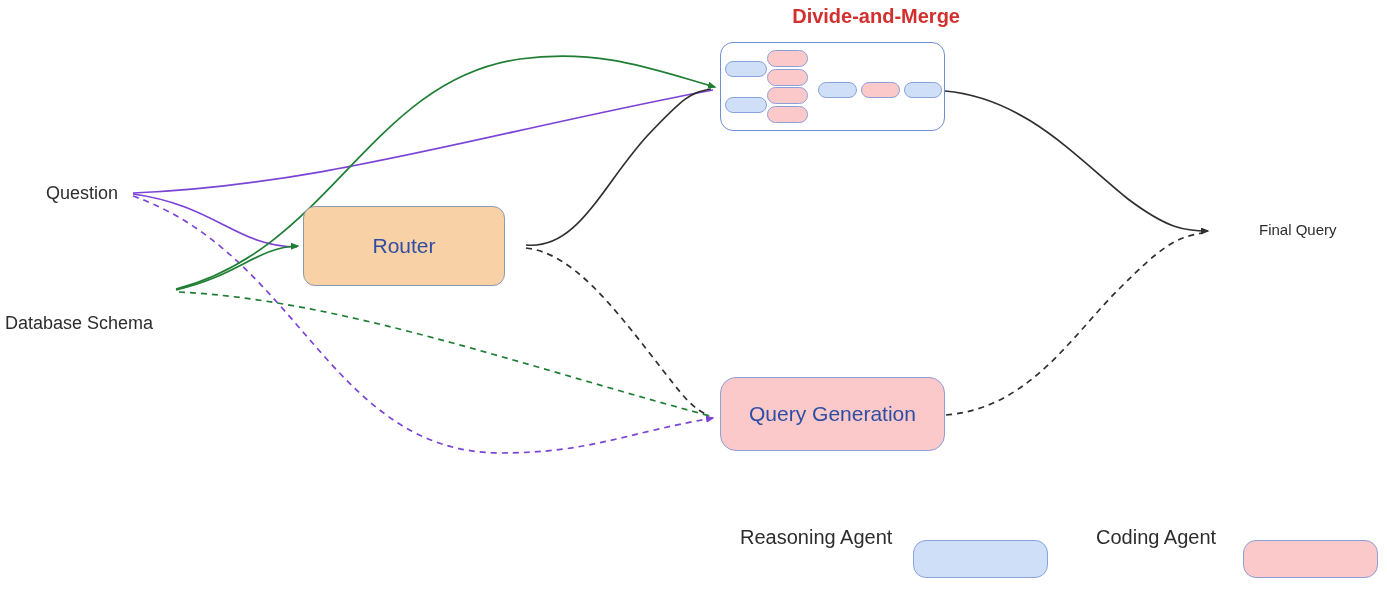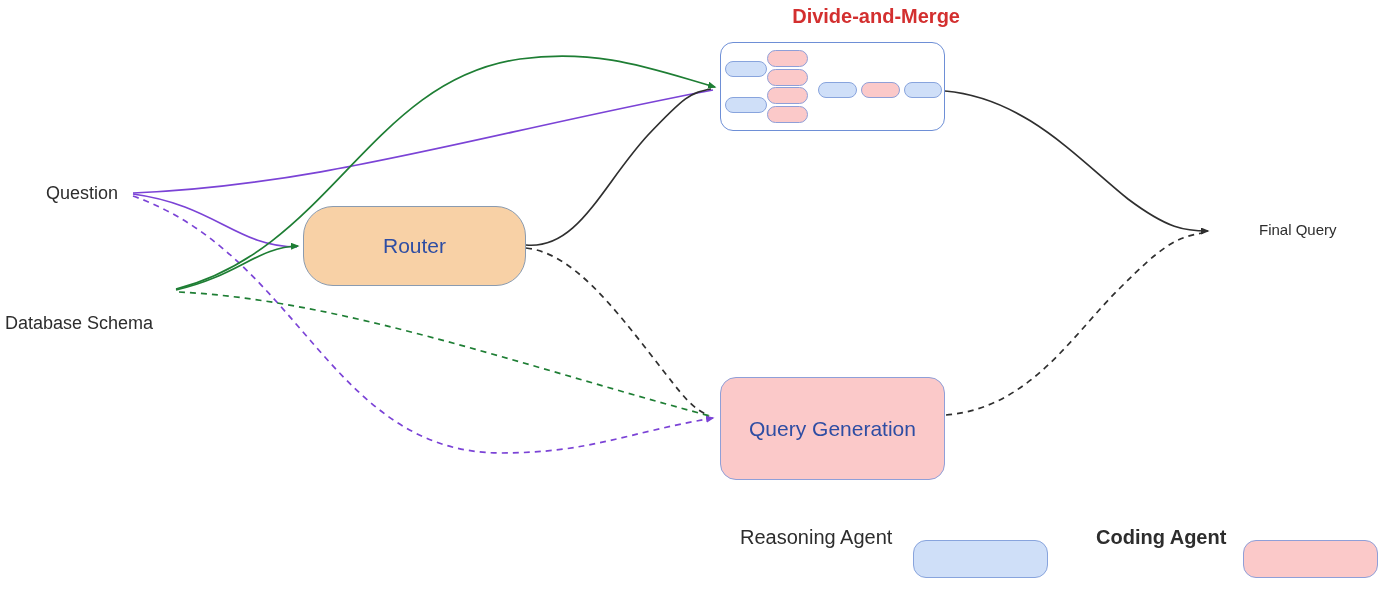--- a/index.html
+++ b/index.html
@@ -19,27 +19,27 @@
     white-space:nowrap;
   }
   .node-box{
     position:absolute;
     display:flex;align-items:center;justify-content:center;
     font-size:21px;
     color:var(--node-text,#2e4da3);
     box-sizing:border-box;
   }
   #router-box{
-    left:303px;top:206px;width:223px;height:80px;
+    left:303px;top:206px;width:202px;height:80px;
     background:var(--router-fill,#f8d1a6);
     border:1.4px solid var(--router-border,#8a9bb0);
-    border-radius:30px;
+    border-radius:12px;
   }
   #query-generation-box{
-    left:720px;top:377px;width:225px;height:103px;
+    left:720px;top:377px;width:225px;height:74px;
     background:var(--coding-fill,#fbc9c9);
     border:1.4px solid var(--coding-border,#8f9fd8);
     border-radius:16px;
   }
   #divide-merge-title{
     position:absolute;left:705px;top:5px;width:255px;
     text-align:right;font-size:20px;font-weight:600;
     color:var(--title-color,#d32f2f);
   }
   #divide-merge-box{
@@ -69,21 +69,21 @@
   .slot-r2{left:183px;top:39px;width:38px;height:16px;}
 
   
   .legend-label{
     position:absolute;top:518px;
     font-size:20px;line-height:20px;color:var(--label-text,#2d2d2d);
     white-space:nowrap;
     margin-top:9px;
   }
   #legend-reasoning-label{left:740px;}
-  #legend-coding-label{left:1096px;font-weight:bold;}
+  #legend-coding-label{left:1096px;}
   .legend-swatch{
     position:absolute;top:540px;width:135px;height:38px;
     border-radius:13px;box-sizing:border-box;
   }
   #legend-reasoning-swatch{left:913px;}
   #legend-coding-swatch{left:1243px;}
 
   
   .edge{fill:none;stroke-width:1.7px;}
   .e-purple{stroke:var(--edge-question,#7b43d6);}

